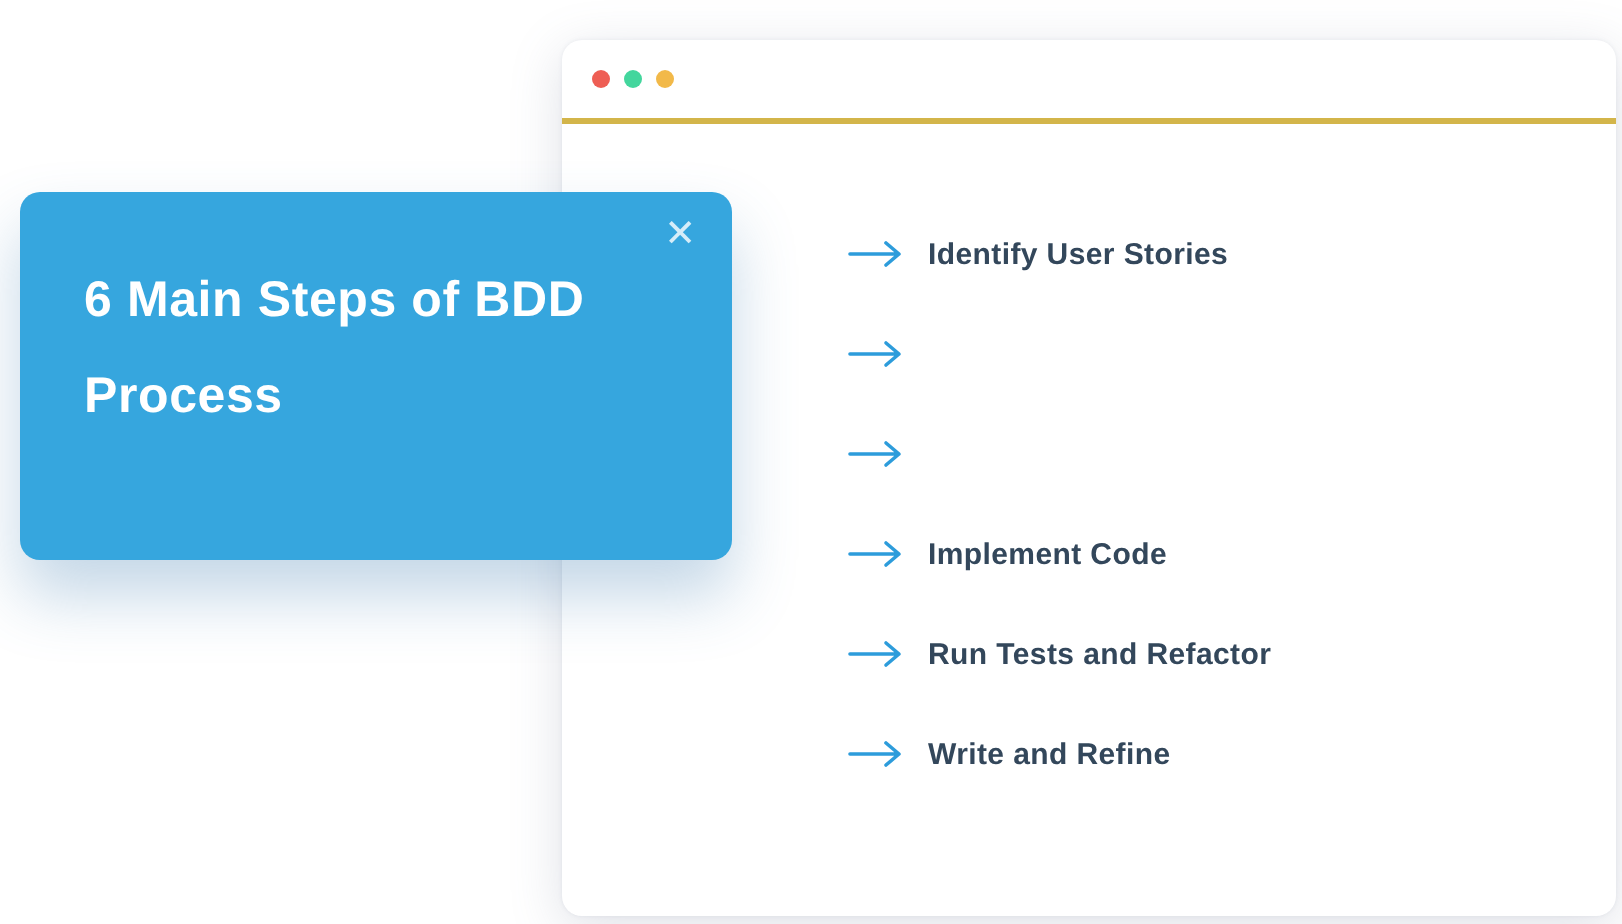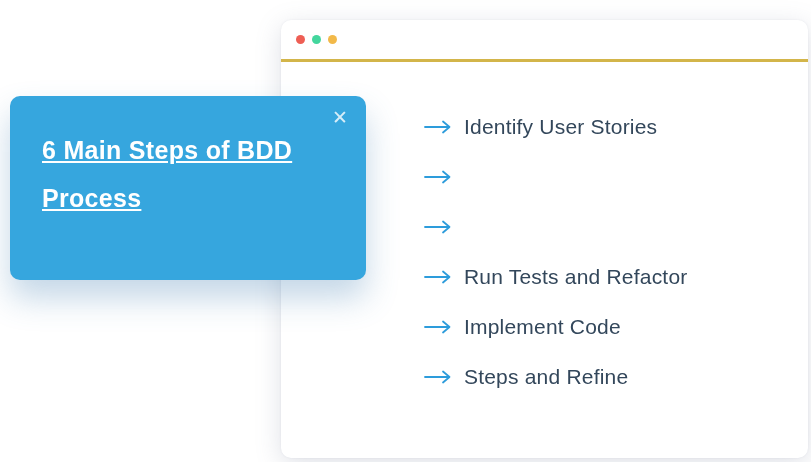--- a/index.html
+++ b/index.html
@@ -32,32 +32,31 @@
   .dot.yellow{background:var(--dot-yellow);}
   .divider{height:3px;width:100%;background:var(--divider);}
   .steps{
     list-style:none;margin:0;padding:0;
     position:absolute;left:143px;top:82px;
   }
   .step{display:flex;align-items:center;height:50px;gap:13px;}
   .arrow{display:inline-flex;align-items:center;}
   .arrow svg path{stroke:var(--arrow);}
   .step-label{
-    font-size:21px;font-weight:400;color:var(--text);letter-spacing:0.2px;
+    font-size:15px;font-weight:700;color:var(--text);letter-spacing:0.2px;
   }
   .card{
     position:absolute;left:10px;top:96px;width:356px;height:184px;
     background:var(--card-bg);border-radius:10px;
     box-shadow:0 18px 32px rgba(70,130,180,0.32);
   }
   .card-title{
     position:absolute;left:32px;top:30px;width:292px;
     font-size:25px;font-weight:bold;color:#ffffff;line-height:48px;
     letter-spacing:0.3px;
-    text-decoration:underline;
   }
   .close{
     position:absolute;top:6px;right:12px;
     background:none;border:none;cursor:pointer;
     color:rgba(255,255,255,0.8);font-size:19px;line-height:1;
     font-family:"Liberation Sans", sans-serif;padding:6px;
   }
 </style>
 </head>
 <body>
@@ -92,37 +91,37 @@
             <path d="M1 7 H25 M19 1.5 L25.5 7 L19 12.5" fill="none" stroke-width="1.8" stroke-linecap="round" stroke-linejoin="round"></path>
           </svg>
       </span>
     </li>
     <li class="step">
       <span class="arrow">
         <svg width="27" height="14" viewBox="0 0 27 14">
             <path d="M1 7 H25 M19 1.5 L25.5 7 L19 12.5" fill="none" stroke-width="1.8" stroke-linecap="round" stroke-linejoin="round"></path>
           </svg>
       </span>
+      <span class="step-label">Implement Code</span>
+    </li>
+    <li class="step">
+      <span class="arrow">
+        <svg width="27" height="14" viewBox="0 0 27 14">
+            <path d="M1 7 H25 M19 1.5 L25.5 7 L19 12.5" fill="none" stroke-width="1.8" stroke-linecap="round" stroke-linejoin="round"></path>
+          </svg>
+      </span>
       <span class="step-label">Run Tests and Refactor</span>
     </li>
     <li class="step">
       <span class="arrow">
         <svg width="27" height="14" viewBox="0 0 27 14">
             <path d="M1 7 H25 M19 1.5 L25.5 7 L19 12.5" fill="none" stroke-width="1.8" stroke-linecap="round" stroke-linejoin="round"></path>
           </svg>
       </span>
-      <span class="step-label">Implement Code</span>
-    </li>
-    <li class="step">
-      <span class="arrow">
-        <svg width="27" height="14" viewBox="0 0 27 14">
-            <path d="M1 7 H25 M19 1.5 L25.5 7 L19 12.5" fill="none" stroke-width="1.8" stroke-linecap="round" stroke-linejoin="round"></path>
-          </svg>
-      </span>
-      <span class="step-label">Steps and Refine</span>
+      <span class="step-label">Write and Refine</span>
     </li>
   </ul>
 </div>
 
 <div class="card">
   <button class="close">✕</button>
   <div class="card-title">6 Main Steps of BDD Process</div>
 </div>
 
 </body></html>

